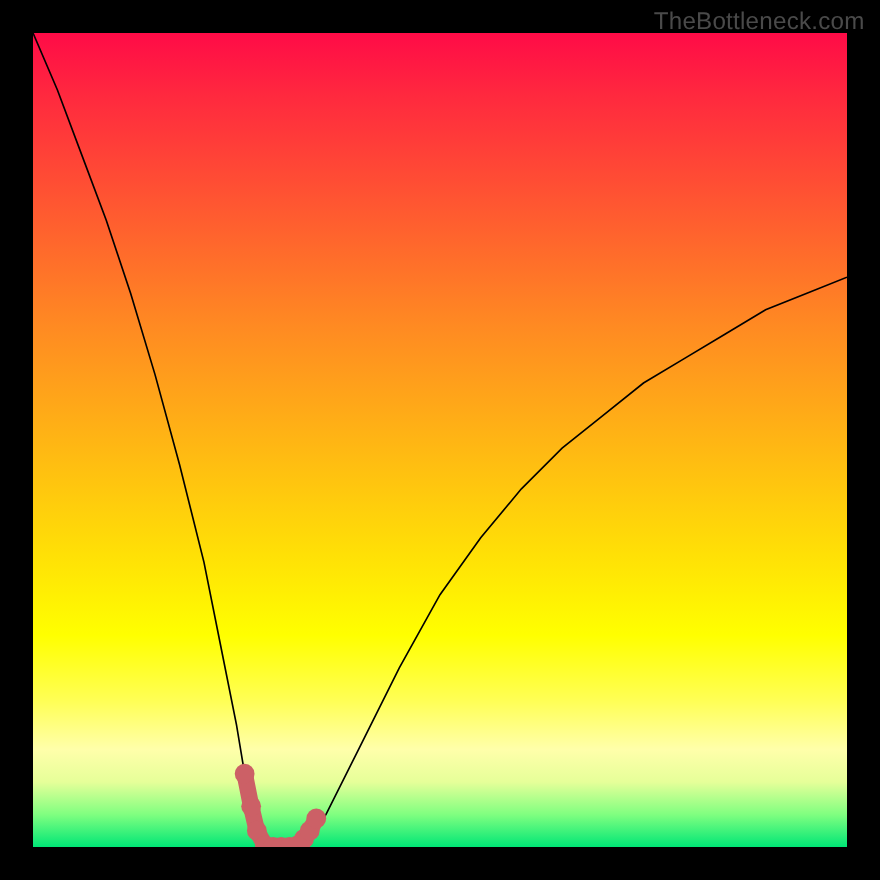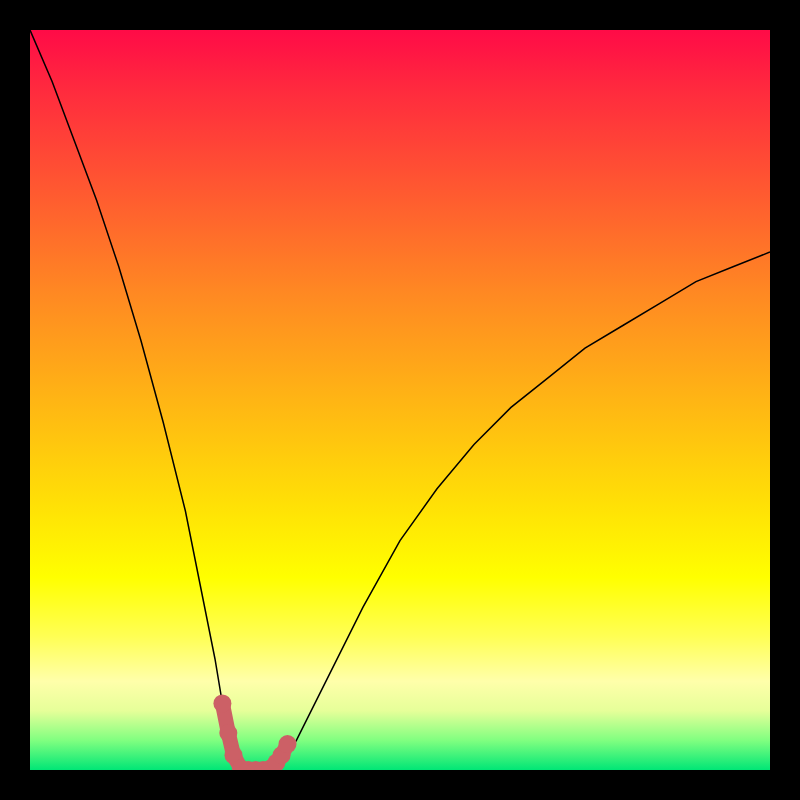--- a/index.html
+++ b/index.html
@@ -71,20 +71,21 @@
     stroke: #cc6066;
     stroke-width: 15;
     stroke-linecap: round;
   }
 </style>
 </head>
 <body>
 
 <div class="frame">
 
+  <div class="watermark">TheBottleneck.com</div>
 
   <div class="plot-area">
     <div class="gradient-bg"></div>
 
     <svg class="curve-layer" viewBox="0 0 740 740" preserveAspectRatio="none">
       <path id="curve-path" class="curve" d="M0.00 0.00 L22.20 51.80 L44.40 111.00 L66.60 170.20 L88.80 236.80 L111.00 310.80 L133.20 392.20 L155.40 481.00 L170.20 555.00 L185.00 629.00 L192.40 673.40 L199.80 703.00 L207.20 725.20 L214.60 740.00 L222.00 740.00 L229.40 740.00 L236.80 740.00 L244.20 740.00 L251.60 732.60 L266.40 710.40 L296.00 651.20 L333.00 577.20 L370.00 510.60 L407.00 458.80 L444.00 414.40 L481.00 377.40 L518.00 347.80 L555.00 318.20 L592.00 296.00 L629.00 273.80 L666.00 251.60 L703.00 236.80 L740.00 222.00"></path>
       <path id="thick-path" class="thick-bottom" d="M192.40 673.40 L198.32 703.00 L203.50 725.20 L210.90 738.52 L218.30 740.00 L225.70 740.00 L233.10 740.00 L240.50 738.52 L246.42 732.60 L251.60 725.20 L257.52 714.10"></path>
       <g id="marker-group" class="markers">
           <circle cx="192.40" cy="673.40" r="9"></circle>
           <circle cx="198.32" cy="703.00" r="9"></circle>

